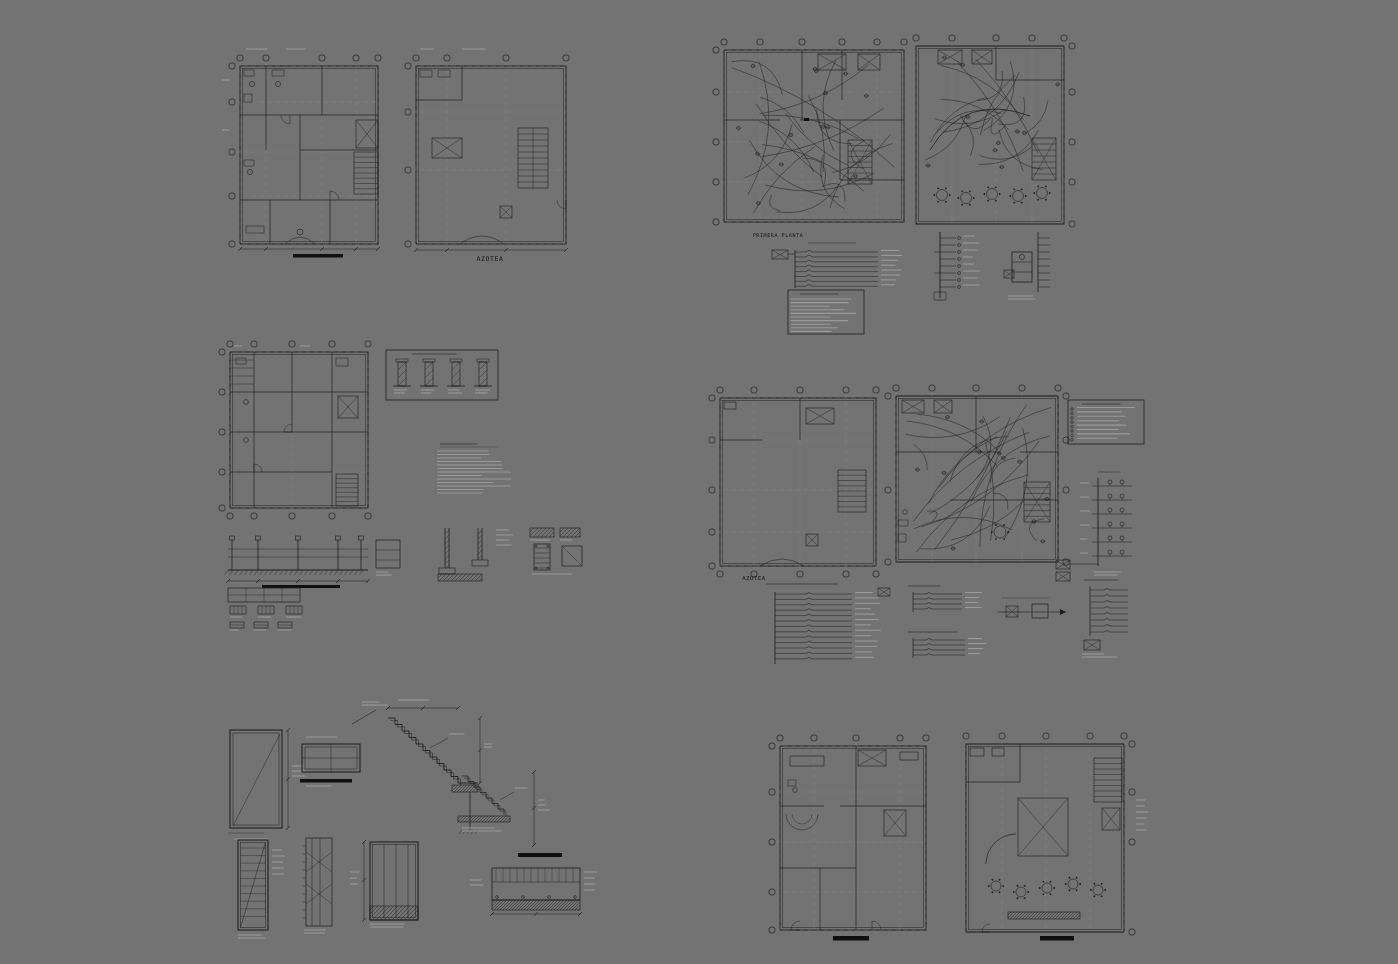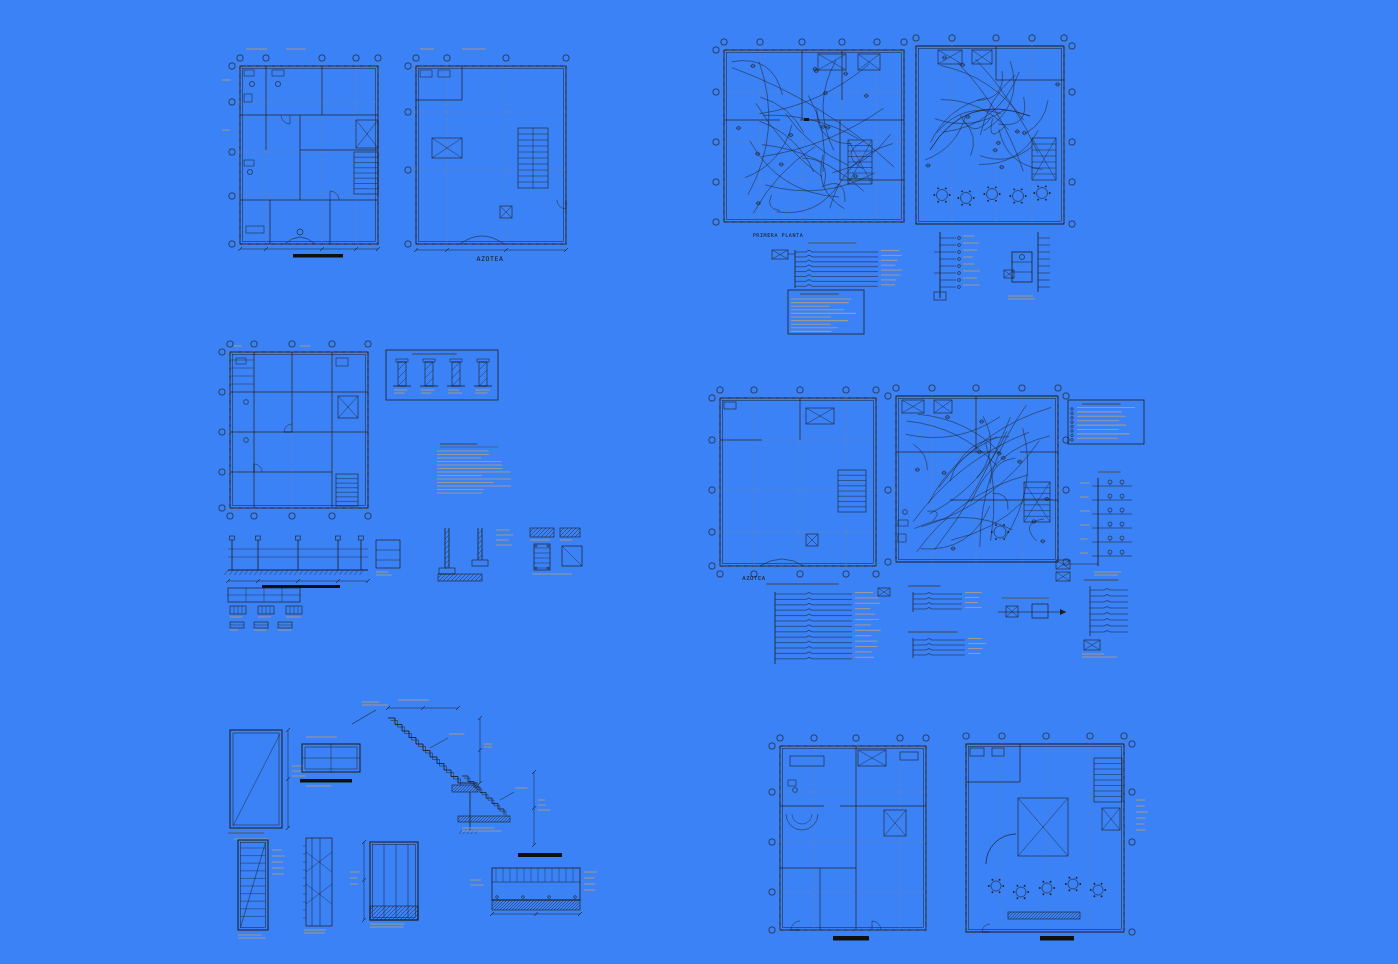--- a/index.html
+++ b/index.html
@@ -1,17 +1,17 @@
 <!DOCTYPE html>
 <html><head>
 <meta charset="utf-8">
 <style>
   html,body{margin:0;padding:0;background:#ffffff;}
   body{width:1398px;height:964px;overflow:hidden;font-family:"Liberation Sans",sans-serif;}
-  .sheet{position:relative;width:1398px;height:964px;background:#3b82f6;}
+  .sheet{position:relative;width:1398px;height:964px;background:#737373;}
   #sheet-svg{position:absolute;left:0;top:0;}
   text.cad{font-family:"DejaVu Sans Mono",monospace;fill:#151515;letter-spacing:0.6px;}
 </style>
 </head>
 <body>
 
 <div class="sheet">
   <svg id="sheet-svg" width="1398" height="964" viewBox="0 0 1398 964">
     <text class="cad" x="490" y="261" font-size="6.5" text-anchor="middle">AZOTEA</text>
     <text class="cad" x="778" y="237" font-size="5" text-anchor="middle">PRIMERA PLANTA</text>

